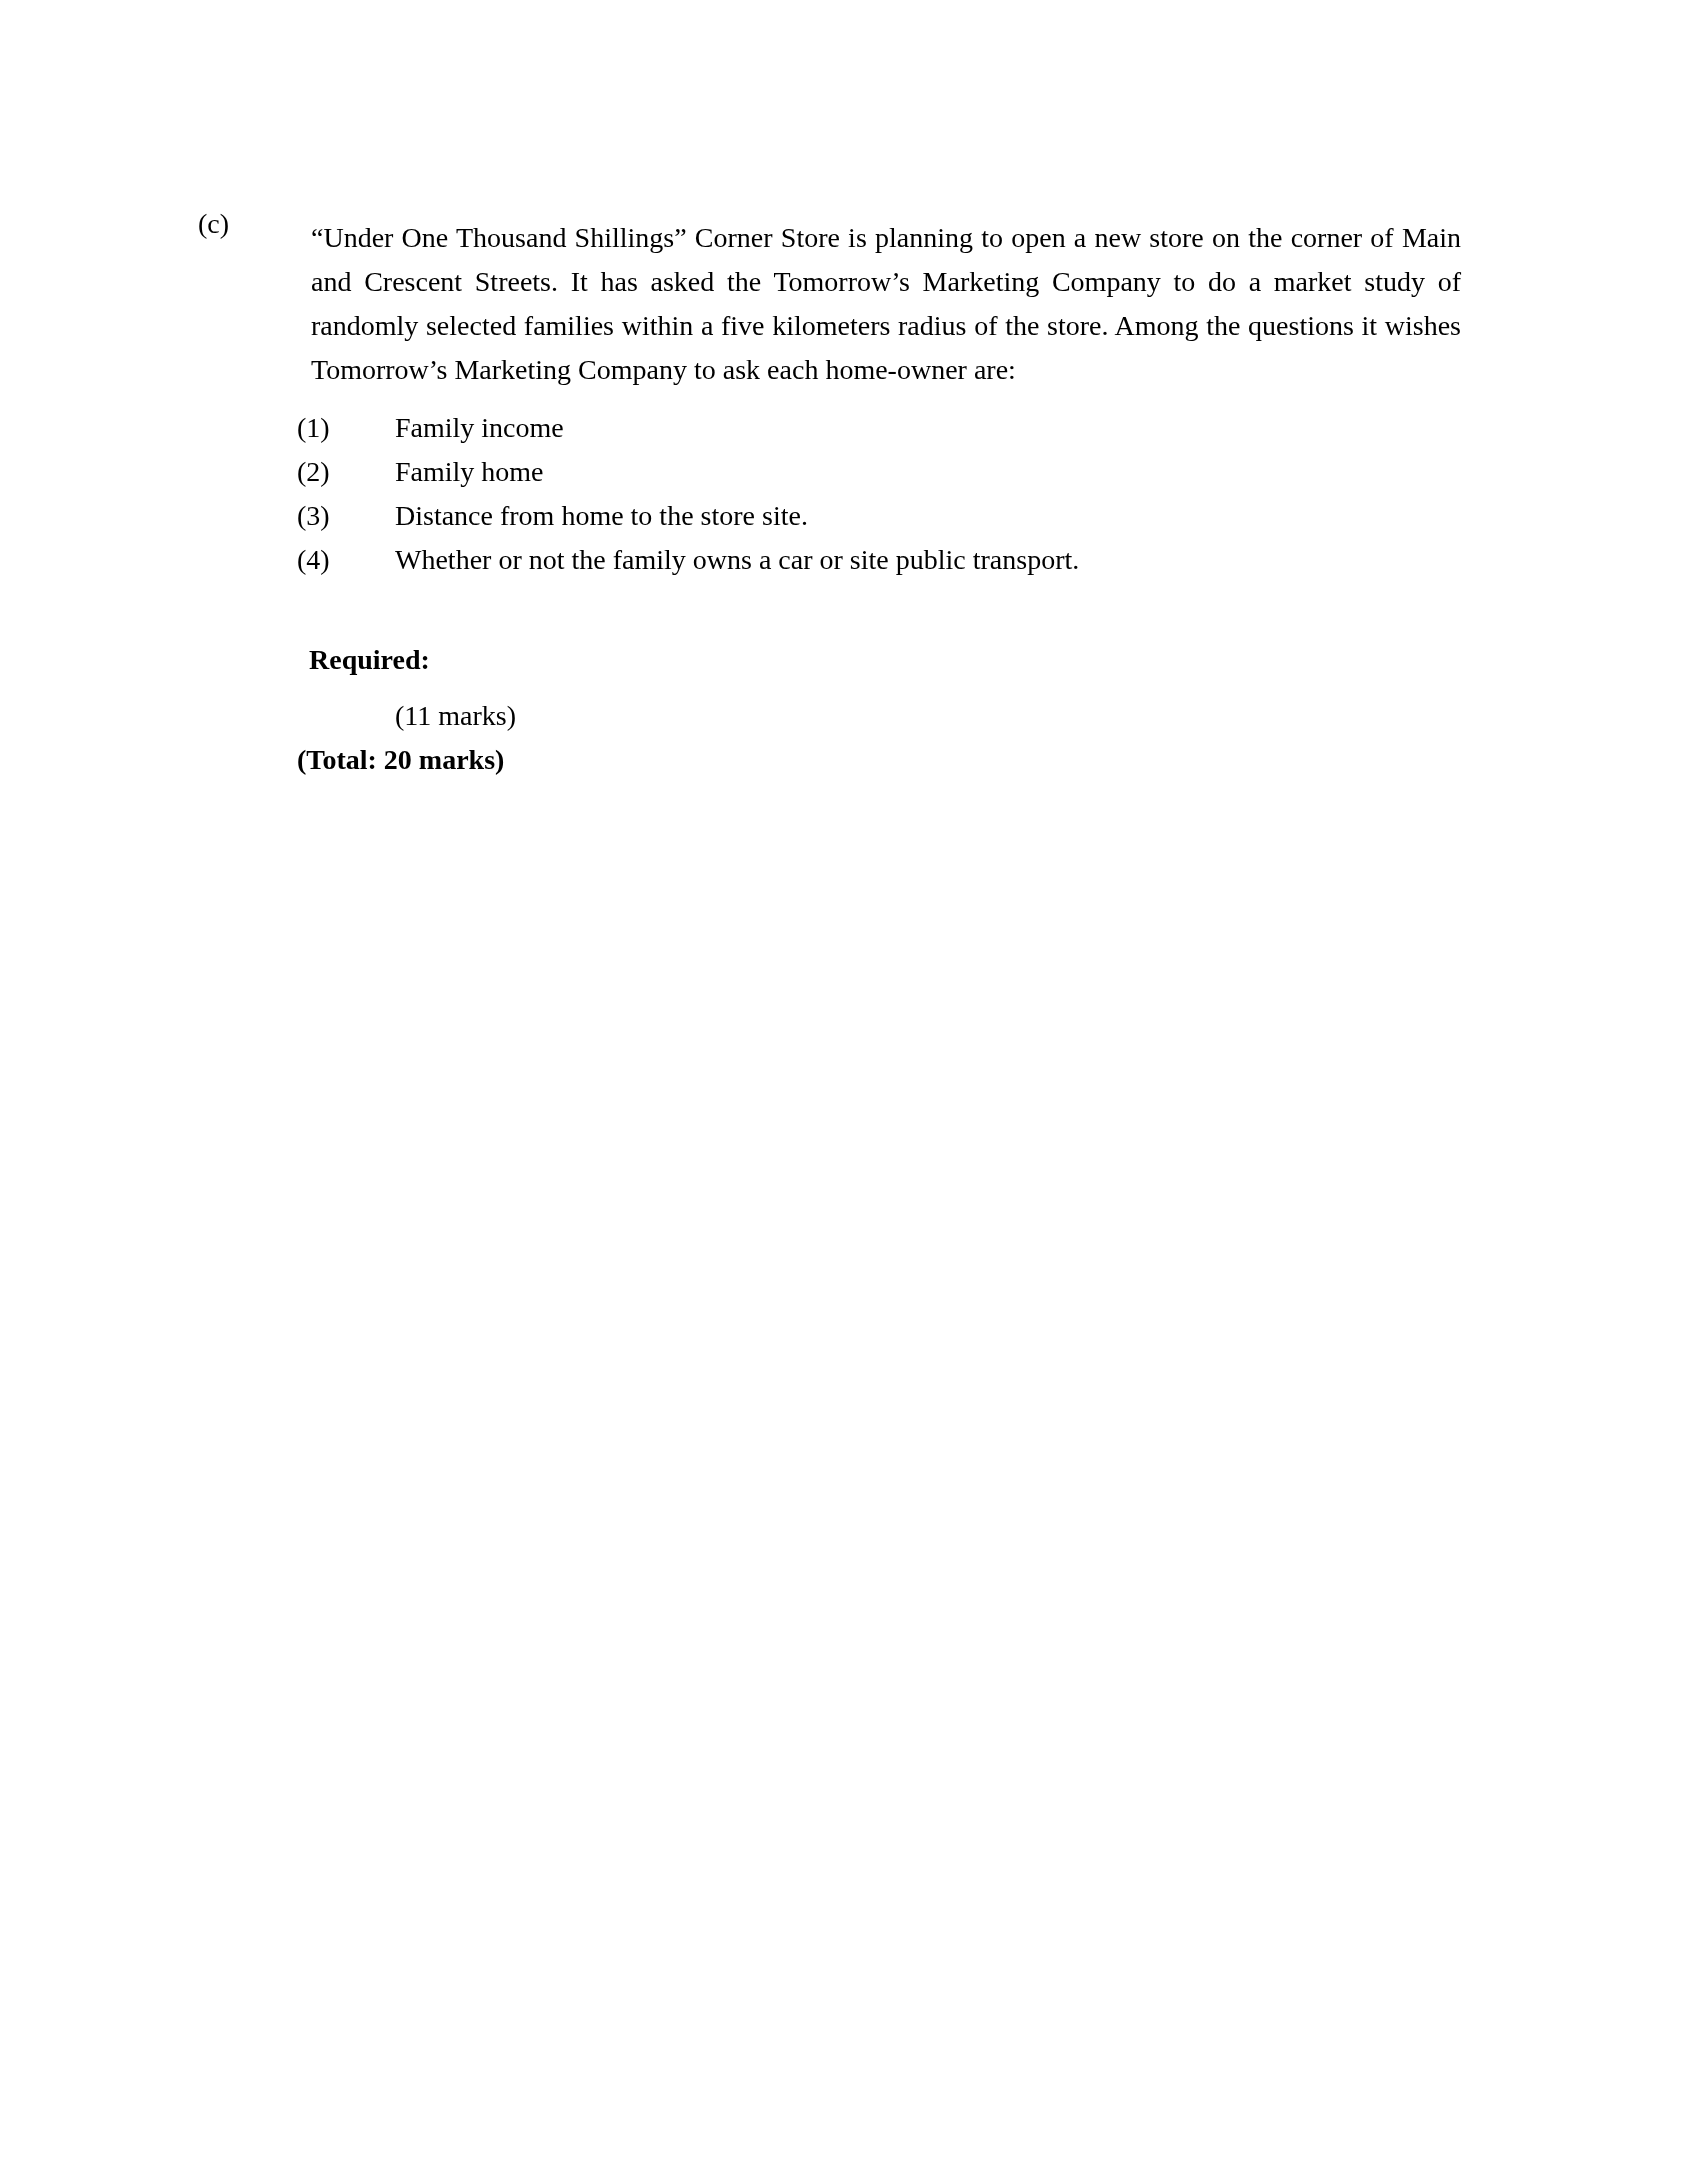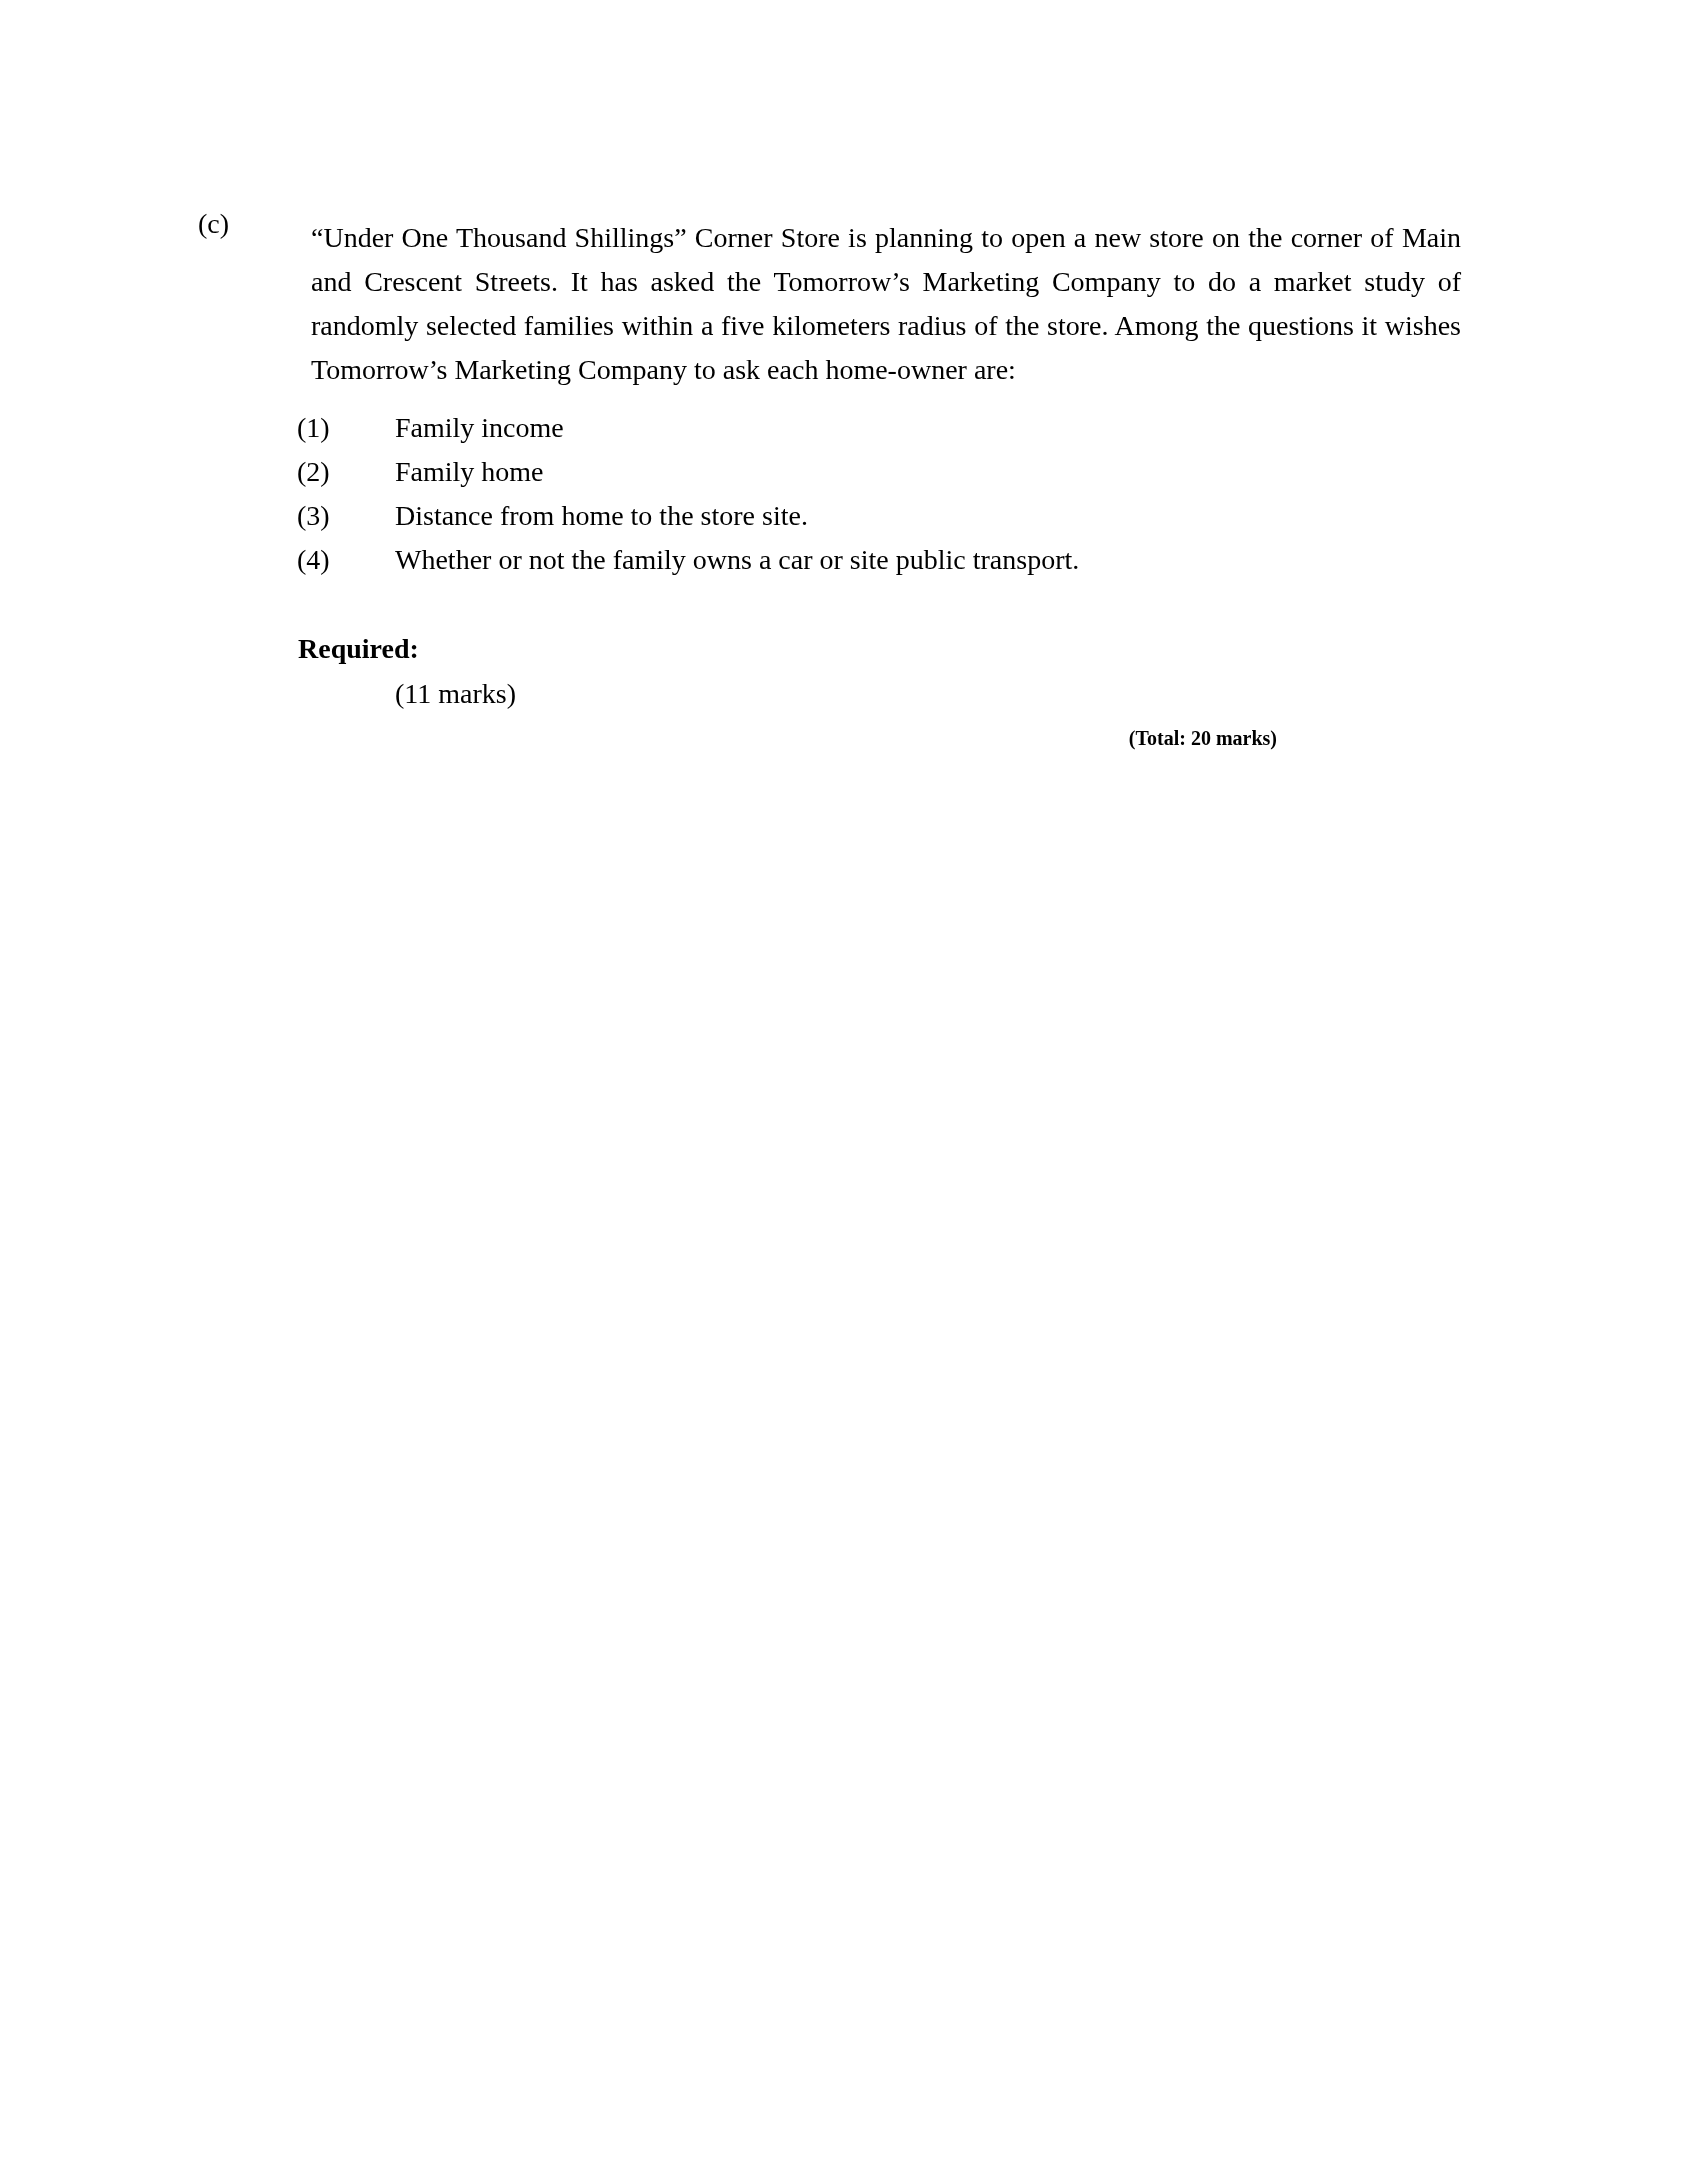--- a/index.html
+++ b/index.html
@@ -79,36 +79,36 @@
   }
 
   .spacer-line {
     height: 44px;
   }
 
   .required-heading {
     font-size: 28px;
     line-height: 44px;
     font-weight: bold;
-    margin: 1px;
+    margin: 12px;
   }
 
   .marks-indented {
     font-size: 28px;
     line-height: 44px;
     margin: 0;
     padding-left: 98px;
   }
 
   .total-marks {
-    font-size: 20px;
+    font-size: 28px;
     line-height: 44px;
     font-weight: bold;
     margin: 0;
-    text-align: right;
+    text-align: left;
     padding-right: 198px;
   }
 </style>
 </head>
 <body>
 
 <div class="page">
 
   <div class="question-block">
 

